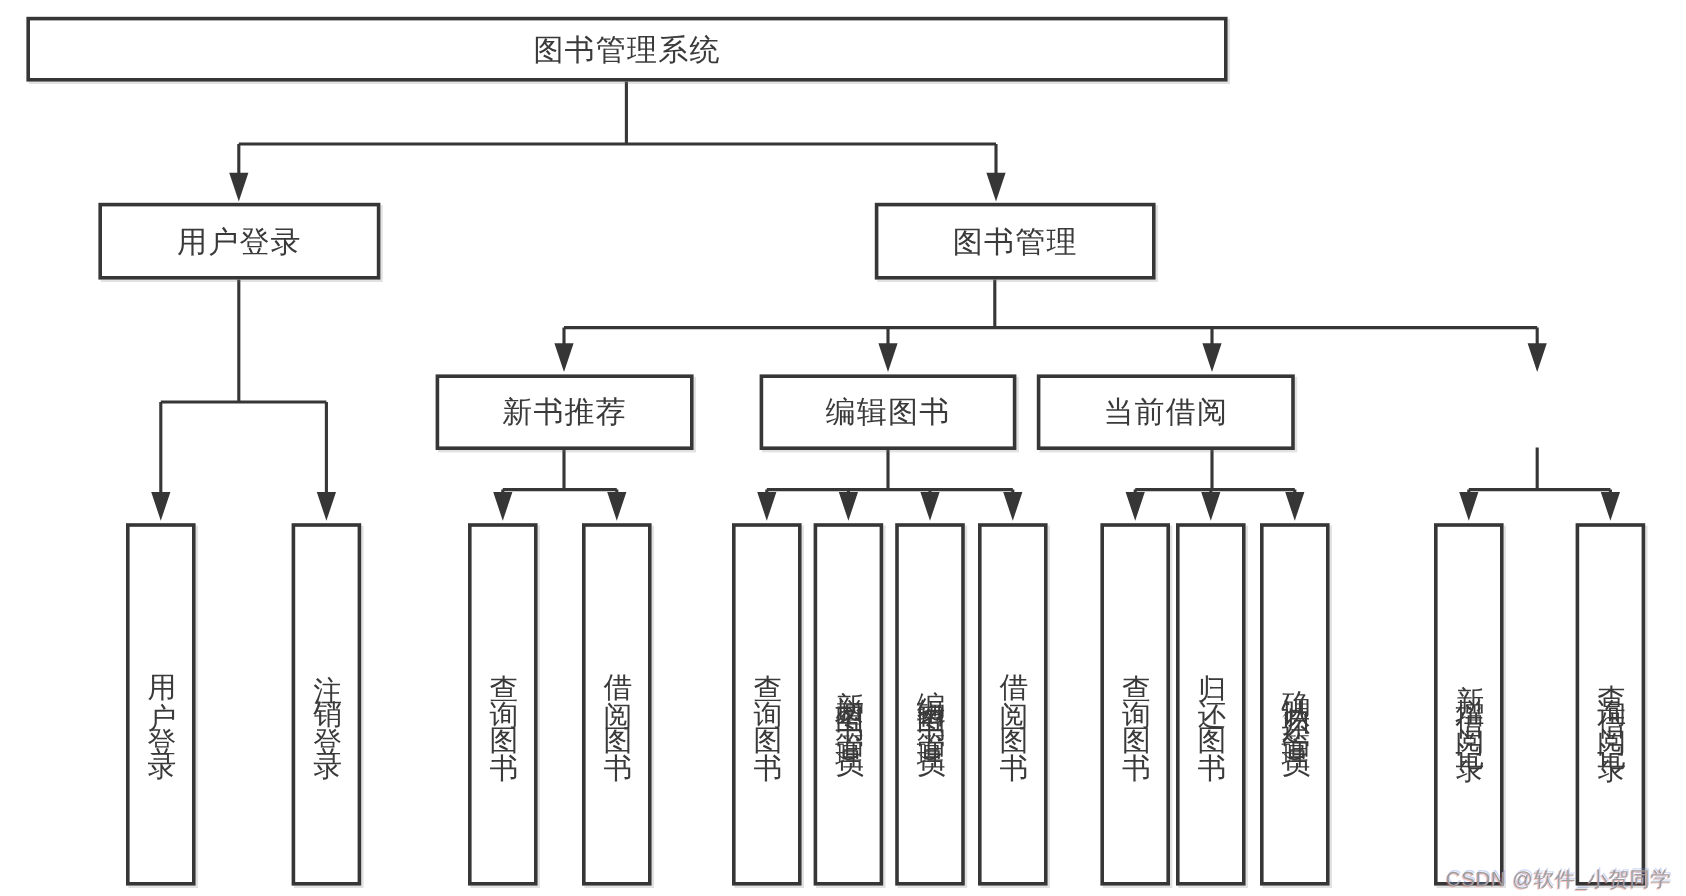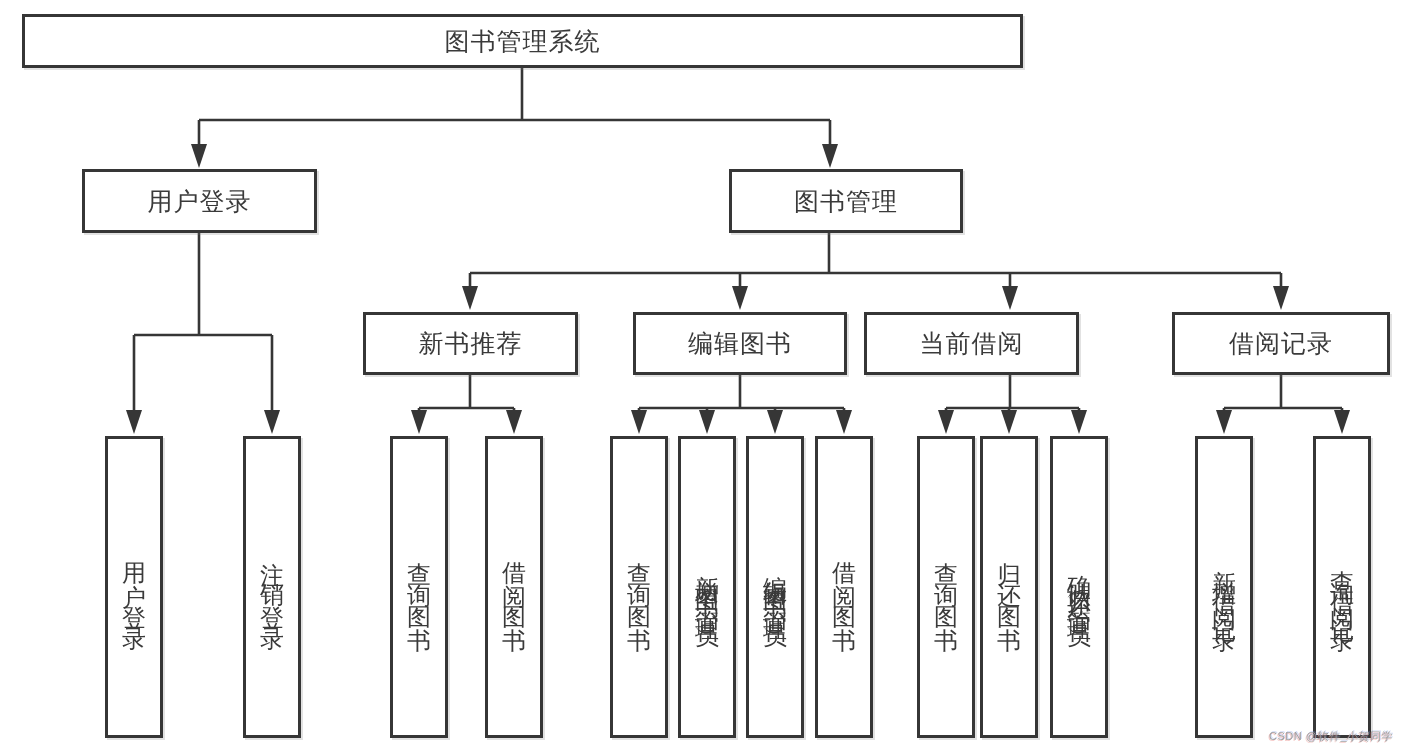--- a/index.html
+++ b/index.html
@@ -15,21 +15,21 @@
     color:var(--text,#3a3a3a);
     box-shadow:2px 2px 0 rgba(125,125,125,0.22);
   }
   .hlabel{font-size:25px;letter-spacing:1px;white-space:nowrap;}
   .vlabel{
     writing-mode:vertical-rl;text-orientation:mixed;
     font-size:24px;line-height:1;white-space:nowrap;
   }
   .watermark{
     position:absolute;right:12px;bottom:3px;z-index:2;
-    font-size:11px;letter-spacing:0.5px;color:var(--wm,#9e9e9e);
+    font-size:17px;letter-spacing:0.5px;color:var(--wm,#9e9e9e);
     text-shadow:-1px 1px 0 rgba(226,98,92,0.35),1px -1px 0 rgba(122,150,233,0.35);
     white-space:nowrap;
   }
 </style>
 </head>
 <body>
 
 <div class="stage">
 
   <svg id="connectors" width="1405" height="747" viewBox="0 0 1405 747">
@@ -68,23 +68,20 @@
 
   <div class="node" style="left:363px;top:312px;width:215px;height:63px">
     <span class="hlabel">新书推荐</span>
   </div>
   <div class="node" style="left:633px;top:312px;width:214px;height:63px">
     <span class="hlabel">编辑图书</span>
   </div>
   <div class="node" style="left:864px;top:312px;width:215px;height:63px">
     <span class="hlabel">当前借阅</span>
   </div>
-  <div class="node" style="left:1172px;top:312px;width:218px;height:63px">
-    <span class="hlabel">借阅记录</span>
-  </div>
 
   <div class="node vbox" style="left:105px;top:436px;width:58px;height:302px">
     <span class="vlabel" style="letter-spacing: 22px;">用户登录</span>
   </div>
   <div class="node vbox" style="left:243px;top:436px;width:58px;height:302px">
     <span class="vlabel" style="letter-spacing: 22px;">注销登录</span>
   </div>
 
   <div class="node vbox" style="left:390px;top:436px;width:58px;height:302px">
     <span class="vlabel" style="letter-spacing: 22px;">查询图书</span>

